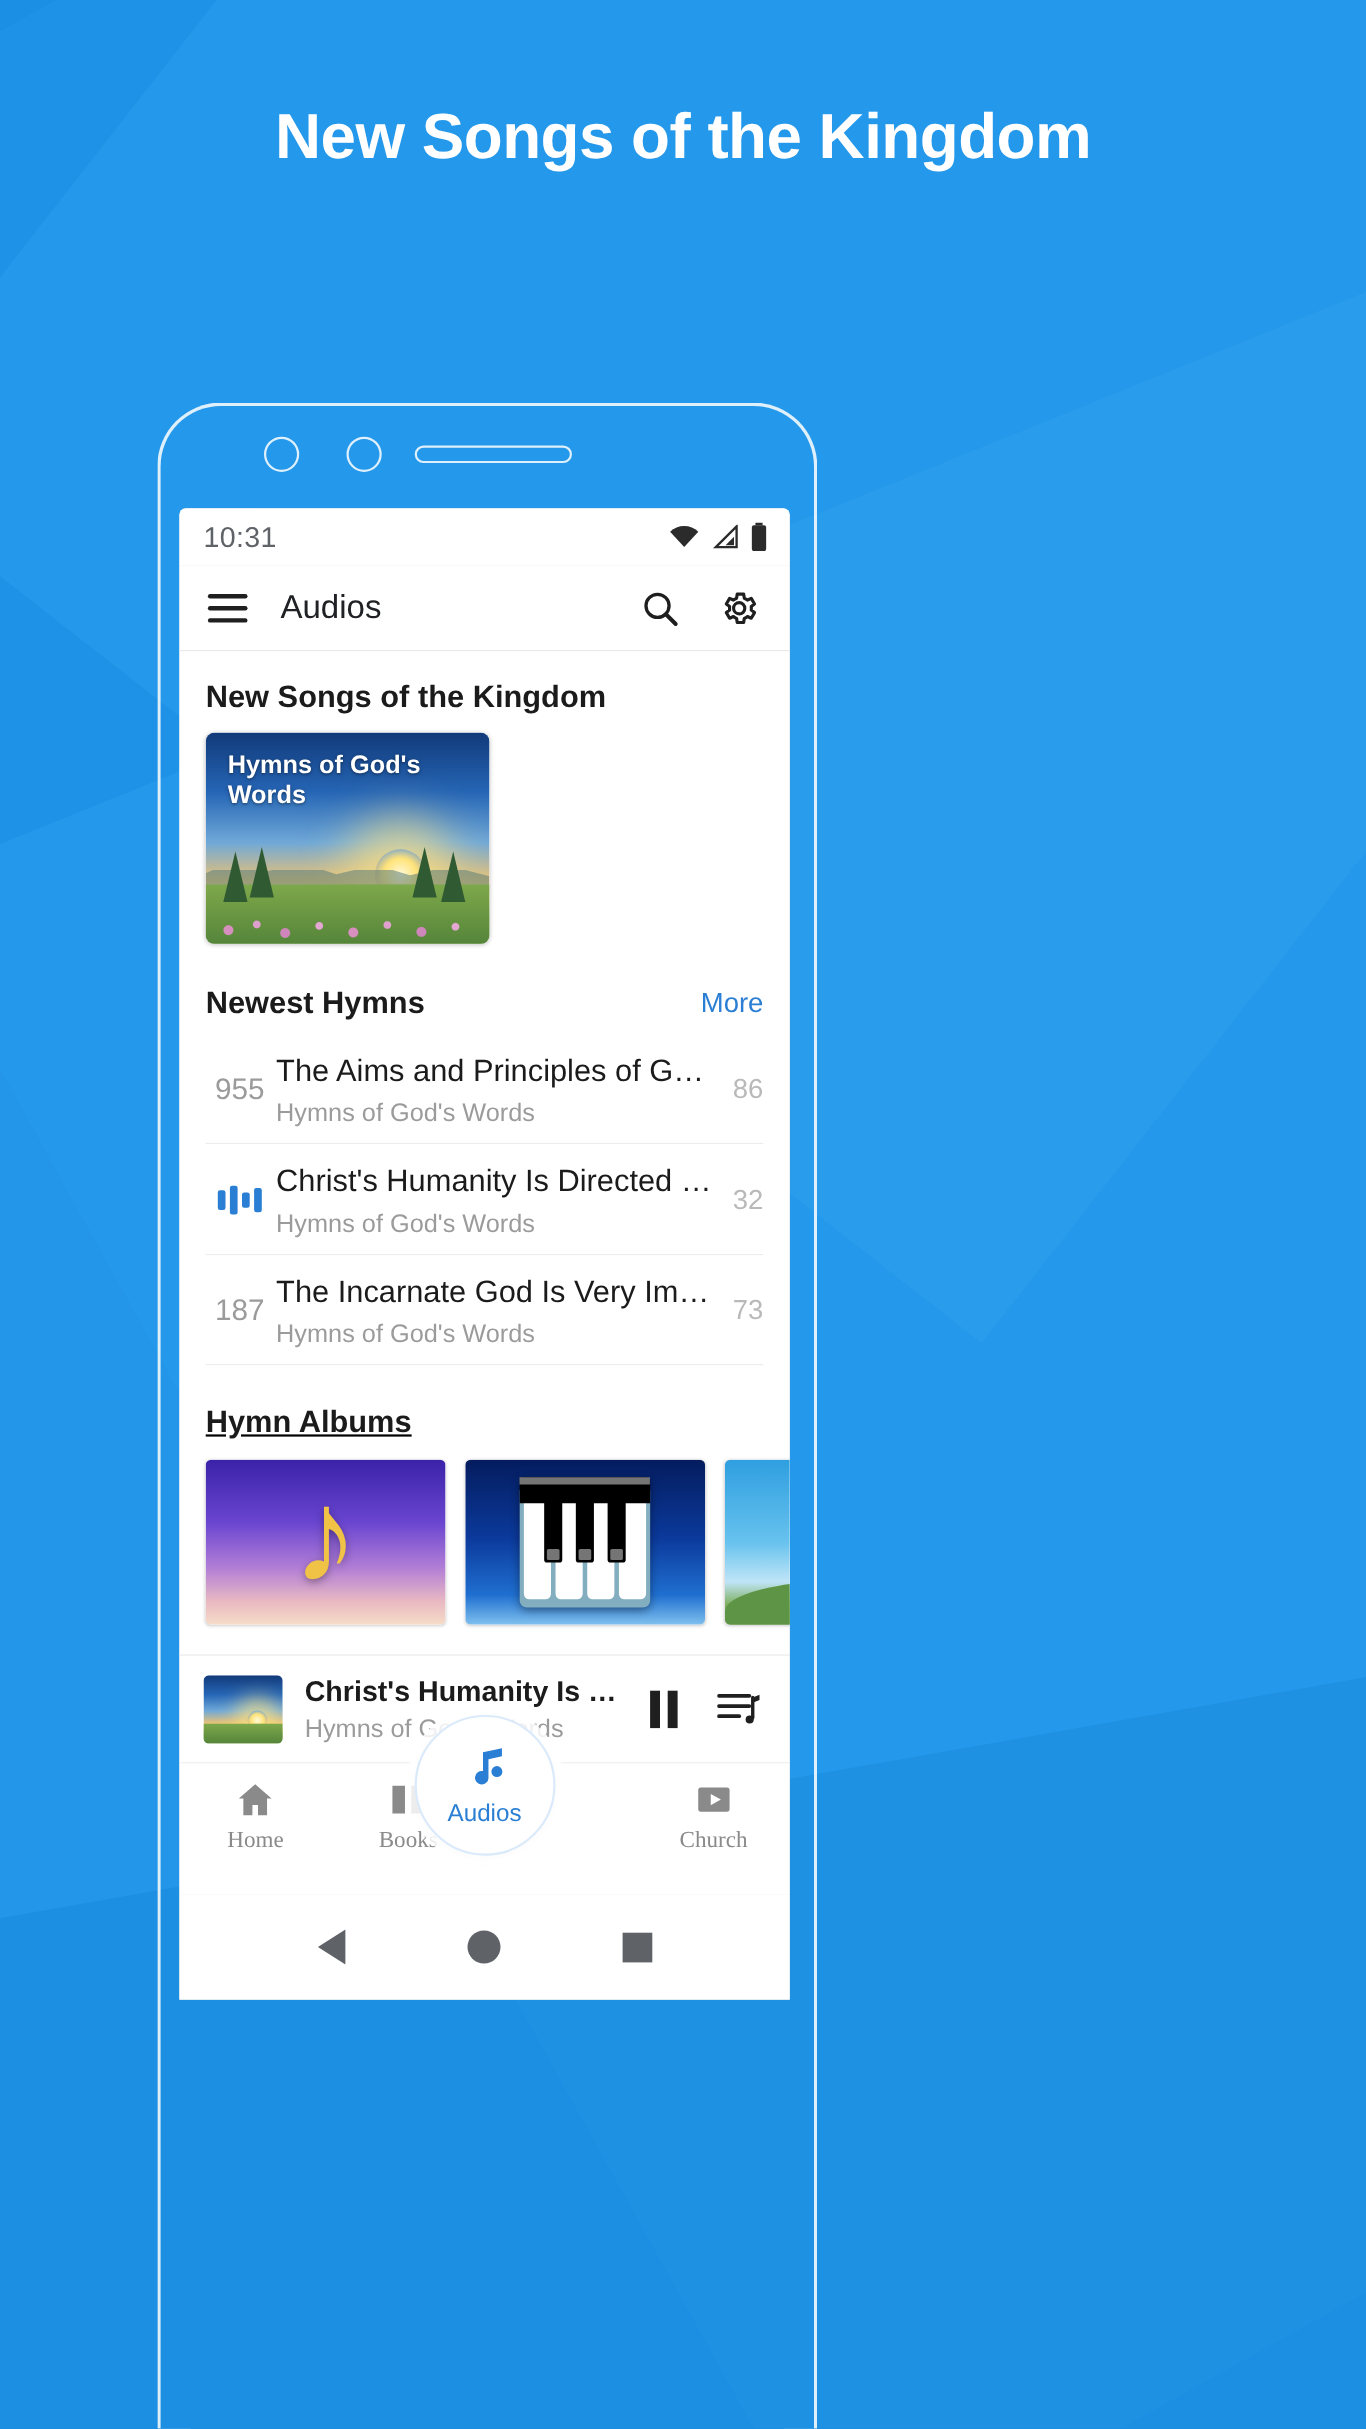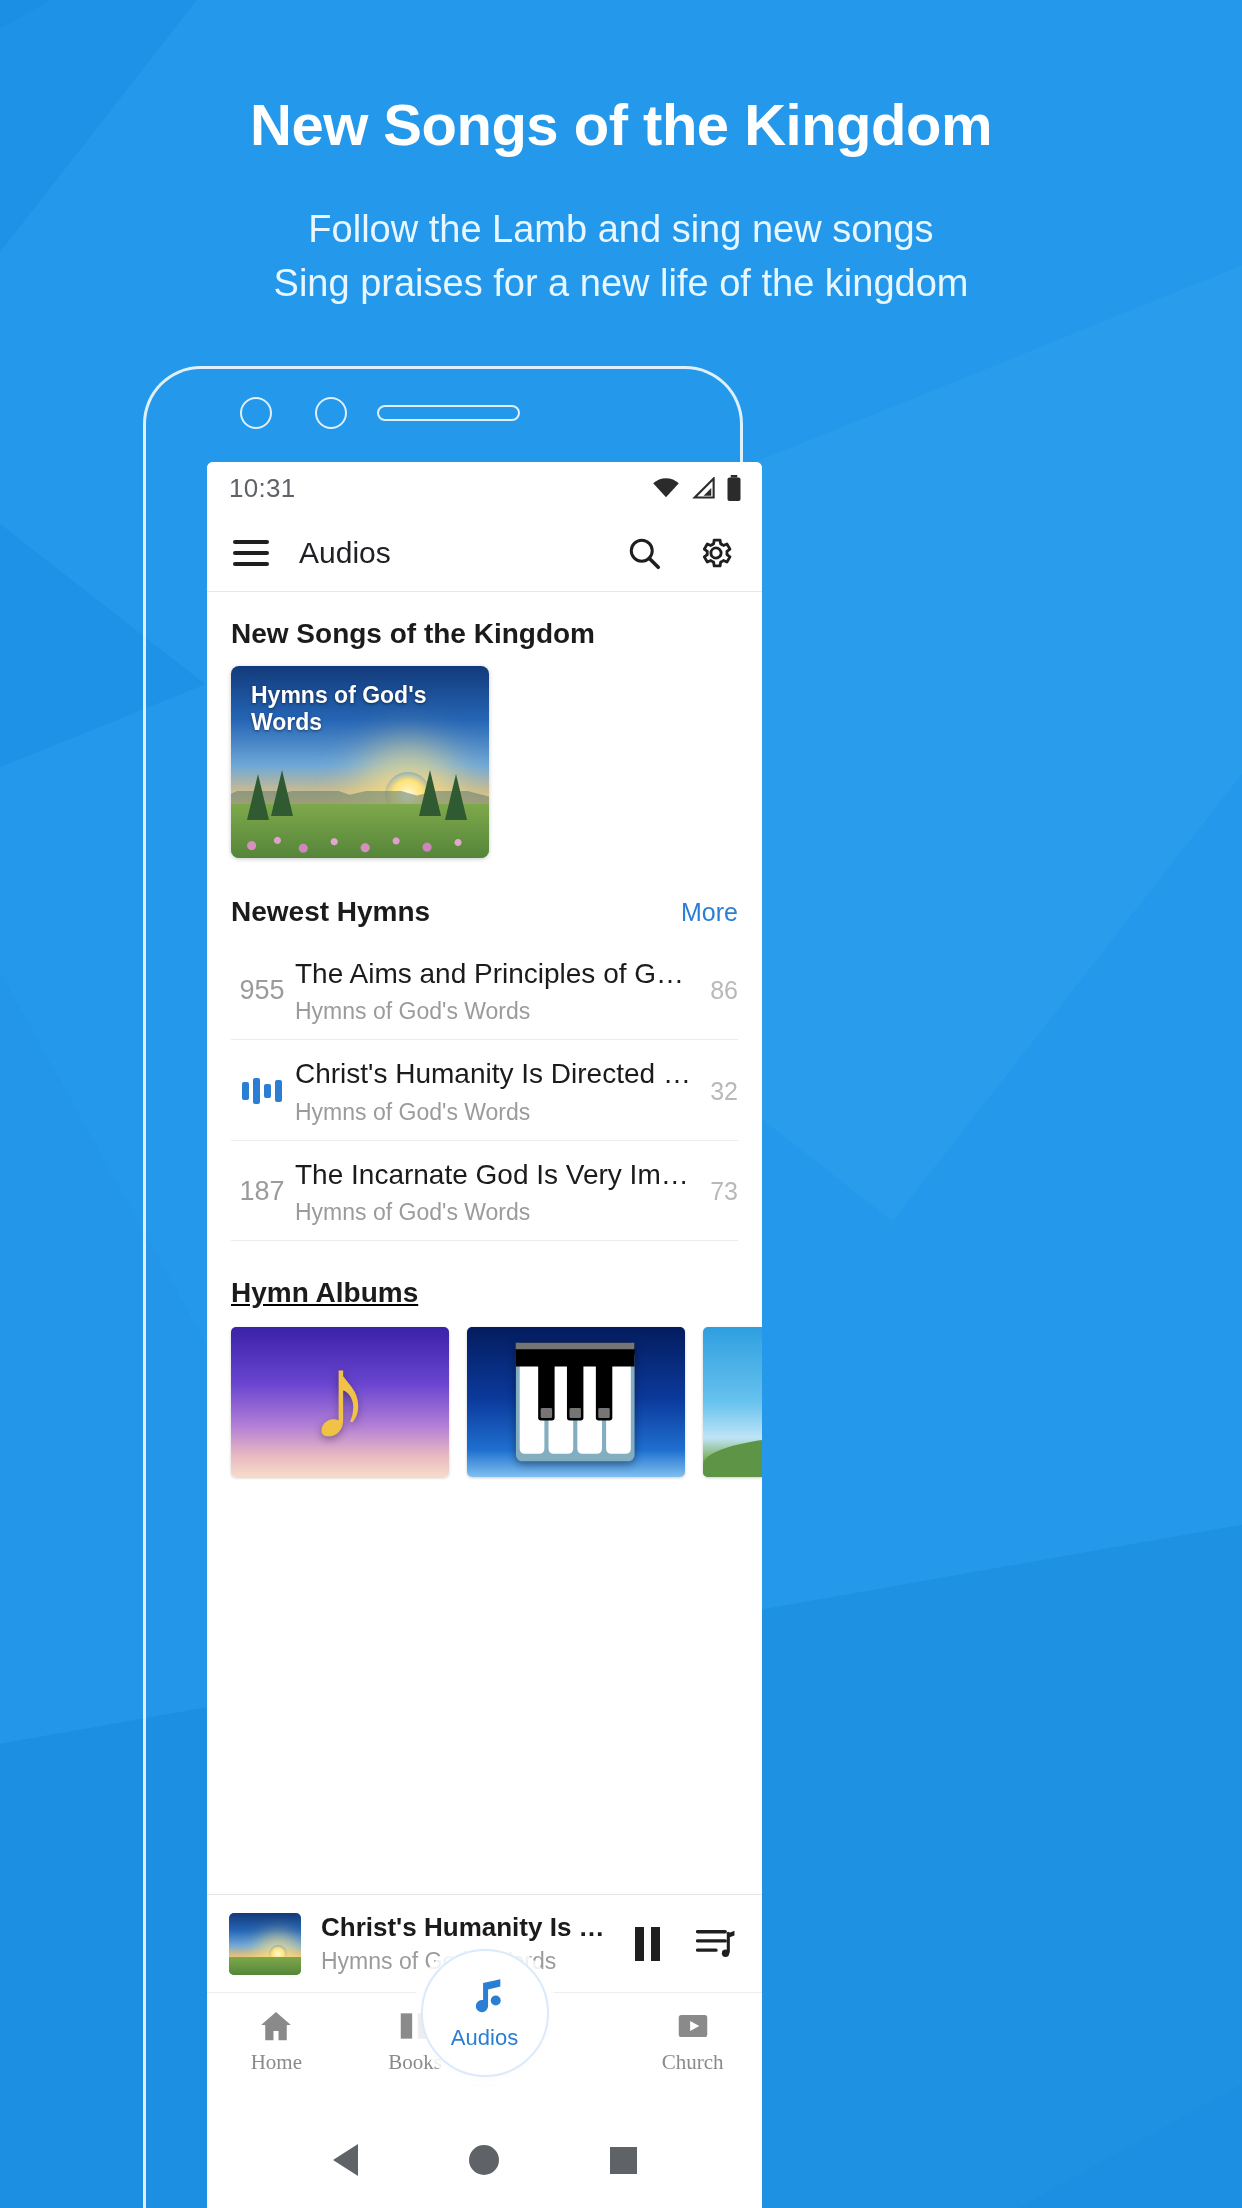--- a/index.html
+++ b/index.html
@@ -88,27 +88,27 @@
     width:32px; height:32px; border-radius:50%;
     border:2.5px solid rgba(255,255,255,.85);
   }
   #phone-cam-1 { left:94px; }
   #phone-cam-2 { left:169px; }
 
   
   #screen {
     position:absolute;
     left:163px; top:462px;
-    width:555px; height:1746px;
+    width:555px; height:1356px;
     background:#e5e5e5;
     overflow:hidden;
     z-index:6;
     border-top-left-radius:6px;
     border-top-right-radius:6px;
-    display:flex; flex-direction:column;margin-left:44px;
+    display:flex; flex-direction:column;
   }
 
   
   #statusbar {
     height:52px; flex:0 0 52px;
     background:#fff;
     display:flex; align-items:center;
     padding:0 20px 0 22px;
     color:#5f6368;
     font-size:26px;
@@ -382,24 +382,20 @@
 
 <div id="promo-bg">
   <div class="diag1"></div>
   <div class="diag2"></div>
   <div class="diag3"></div>
   <div class="diag4"></div>
 </div>
 
 <div id="headline">
   <div class="title">New Songs of the Kingdom</div>
-  <div class="sub">
-    <div>Follow the Lamb and sing new songs</div>
-    <div>Sing praises for a new life of the kingdom</div>
-  </div>
 </div>
 
 <div id="phone">
   <div id="phone-cam-1" class="phone-cam"></div>
   <div id="phone-cam-2" class="phone-cam"></div>
   <div id="phone-speaker"></div>
 </div>
 
 <div id="screen">
 

